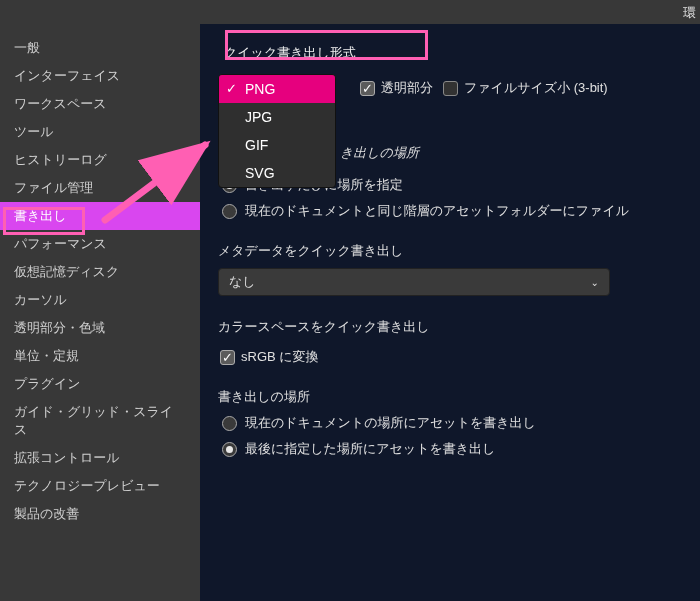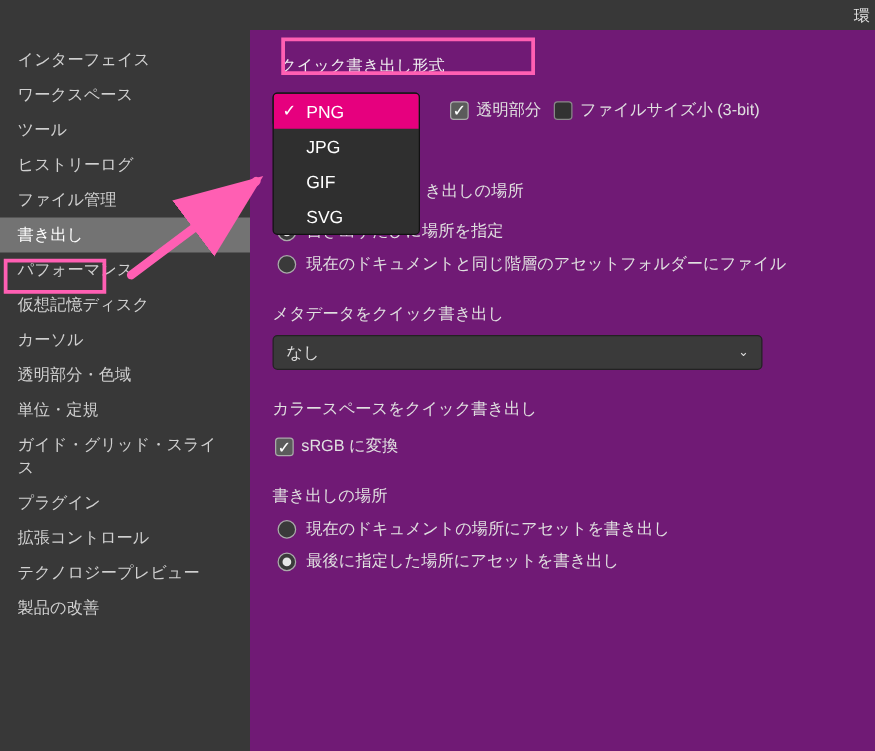--- a/index.html
+++ b/index.html
@@ -31,26 +31,26 @@
     padding-top: 10px;
     flex-shrink: 0;
   }
   .sidebar-item {
     padding: 5px 14px;
     color: #d0d0d0;
     cursor: pointer;
     font-size: 13px;
   }
   .sidebar-item.selected {
-    background: #737373;
+    background: #d946ef;
     color: #fff;
   }
   .content {
     flex: 1;
-    background: #701a75;
+    background: #0f172a;
     padding: 16px 0 16px 18px;
     color: #e0e0e0;
     overflow: hidden;
   }
   .section-title {
     font-size: 13px;
     color: #f0f0f0;
     margin-bottom: 12px;
   }
   .section-title.first { margin-bottom: 8px; padding:4px 6px; }
@@ -197,33 +197,34 @@
 </style>
 </head>
 <body>
 
 <div class="titlebar">
   <span>環</span>
 </div>
 
 <div class="main">
   <div class="sidebar">
+    <div class="sidebar-item"><span>一般</span></div>
     <div class="sidebar-item"><span>インターフェイス</span></div>
     <div class="sidebar-item"><span>ワークスペース</span></div>
     <div class="sidebar-item"><span>ツール</span></div>
     <div class="sidebar-item"><span>ヒストリーログ</span></div>
     <div class="sidebar-item"><span>ファイル管理</span></div>
     <div class="sidebar-item selected"><span>書き出し</span></div>
     <div class="sidebar-item"><span>パフォーマンス</span></div>
     <div class="sidebar-item"><span>仮想記憶ディスク</span></div>
     <div class="sidebar-item"><span>カーソル</span></div>
     <div class="sidebar-item"><span>透明部分・色域</span></div>
     <div class="sidebar-item"><span>単位・定規</span></div>
+    <div class="sidebar-item"><span>プラグイン</span></div>
     <div class="sidebar-item"><span>ガイド・グリッド・スライス</span></div>
-    <div class="sidebar-item"><span>プラグイン</span></div>
     <div class="sidebar-item"><span>拡張コントロール</span></div>
     <div class="sidebar-item"><span>テクノロジープレビュー</span></div>
     <div class="sidebar-item"><span>製品の改善</span></div>
   </div>
 
   <div class="content">
 
     <div class="section-title first" style="display:inline-block;">クイック書き出し形式</div>
 
     <div class="row">
@@ -247,21 +248,21 @@
         <span class="box checked">✓</span>
         <span>透明部分</span>
       </label>
 
       <label class="checkbox">
         <span class="box"></span>
         <span>ファイルサイズ小 (3-bit)</span>
       </label>
     </div>
 
-    <div class="sub-section" style="margin-top:42px; margin-left:122px;">
+    <div class="sub-section" style="margin-top:42px; margin-left:122px;font-style:italic;">
       <div class="subtitle">き出しの場所</div>
     </div>
     <div style="margin-top:14px;">
       <div class="radio">
         <span class="circle on"></span>
         <span>書き出すたびに場所を指定</span>
       </div>
       <div class="radio">
         <span class="circle"></span>
         <span>現在のドキュメントと同じ階層のアセットフォルダーにファイル</span>

